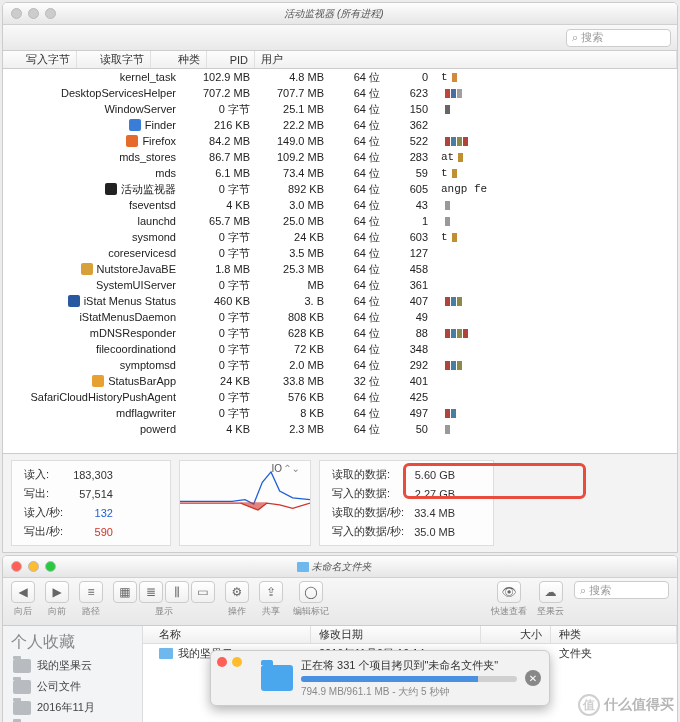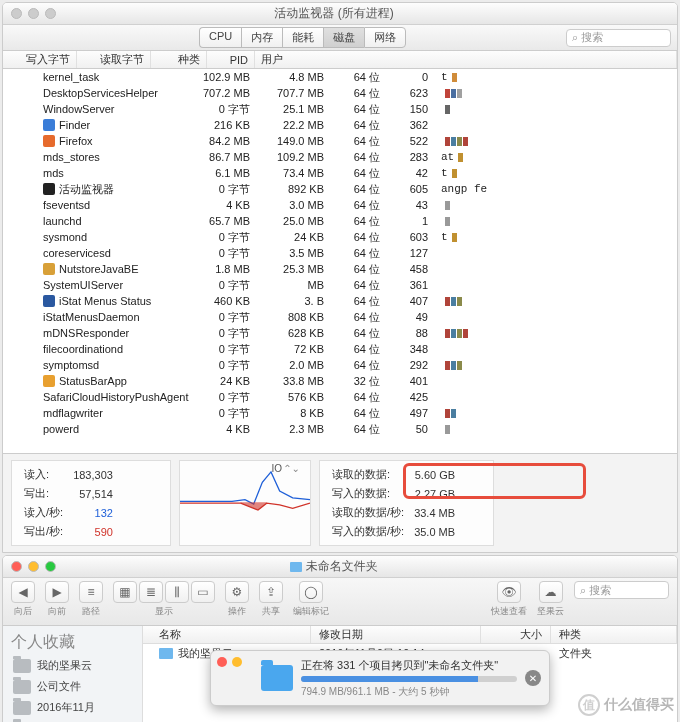--- a/index.html
+++ b/index.html
@@ -1,40 +1,40 @@
 <!DOCTYPE html>
 <html><head>
 <meta charset="utf-8">
 <style>
 * { margin: 0; padding: 0; box-sizing: border-box; font-family: -apple-system, "Helvetica Neue", Arial, sans-serif; }
 body { width: 680px; height: 722px; background: #ececec; font-size: 11px; color: #333; overflow: hidden; position: relative; }
 .window { background: #f6f6f6; border: 1px solid #ccc; border-radius: 5px 5px 0 0; overflow: hidden; }
 .titlebar { height: 22px; background: linear-gradient(#fdfdfd,#e6e6e6); border-bottom: 1px solid #d0d0d0; display: flex; align-items: center; position: relative; }
 .traffic { display: flex; gap: 6px; padding-left: 8px; }
 .dot { width: 11px; height: 11px; border-radius: 50%; background: #ccc; border: 0.5px solid #bbb; }
-.wtitle { position: absolute; left: 0; right: 12px; text-align: center; font-size: 12px; color: #555; }
+.wtitle { position: absolute; left: 0; right: 12px; text-align: center; font-size: 10px; color: #555; font-style: italic; }
 .toolbar { height: 26px; background: linear-gradient(#f9f9f9,#e9e9e9); border-bottom: 1px solid #ccc; display: flex; align-items: center; padding: 0 6px; gap: 4px; }
 .segbtns { display: flex; margin-left: 190px; }
 .segbtn { font-size: 11px; padding: 2px 9px; background: linear-gradient(#fff,#f0f0f0); border: 1px solid #bbb; border-right: none; color: #444; cursor: pointer; }
 .segbtn:first-child { border-radius: 4px 0 0 4px; }
 .segbtn:last-child { border-right: 1px solid #bbb; border-radius: 0 4px 4px 0; }
 .segbtn.active { background: linear-gradient(#e0e0e0,#d0d0d0); }
 .searchbox { margin-left: auto; display: flex; align-items: center; background: #fff; border: 1px solid #ccc; border-radius: 4px; padding: 1px 5px; width: 105px; height: 18px; font-size: 11px; color: #999; gap: 3px; }
 .hdrrow { display: flex; background: linear-gradient(#fdfdfd,#f0f0f0); border-bottom: 1px solid #ccc; height: 18px; font-size: 11px; color: #333; }
 .hdrrow > div, .prow > div { border-right: 1px solid #e0e0e0; padding: 1px 6px; display: flex; align-items: center; }
 .c-name { width: 180px; }
 .c-w { width: 74px; justify-content: flex-end; }
 .c-r { width: 74px; justify-content: flex-end; }
 .c-k { width: 56px; justify-content: flex-end; }
 .c-p { width: 48px; justify-content: flex-end; }
 .c-u { flex: 1; font-family: Liberation Mono, monospace; }
 .plist { height: 384px; overflow: hidden; background: #fff; }
 .prow { display: flex; height: 16px; font-size: 11px; color: #222; }
 .prow > div { border-right: 1px solid transparent; }
-.prow .c-name { padding-left: 40px; display: flex; gap: 4px; }
+.prow .c-name { padding-left: 30px; display: flex; gap: 4px; justify-content: flex-end; }
 .picon { width: 12px; height: 12px; background: #888; border-radius: 2px; flex-shrink: 0; }
 .userpix { display: flex; gap: 1px; margin-left: 4px; }
 .up { width: 5px; height: 9px; }
 .footer { background: #f3f3f3; border-top: 1px solid #ccc; padding: 6px 8px; display: flex; gap: 8px; }
 .statbox { border: 0.5px solid #ddd; background: #fdfdfd; padding: 3px 6px; font-size: 11px; }
 .statbox table td { padding: 1px 4px; }
 .statbox table td:nth-child(2) { text-align: right; }
 .graphbox { width: 132px; border: 0.5px solid #ddd; background: #fdfdfd; position: relative; }
 .redbox { border: 3px solid #e74c3c; border-radius: 6px; position: absolute; }
 .blue { color: #1e5fd8; }
@@ -75,27 +75,20 @@
 <div class="window" style="margin:2px;">
   <div class="titlebar">
     <div class="traffic">
       <div class="dot"></div>
       <div class="dot"></div>
       <div class="dot"></div>
     </div>
     <div class="wtitle">活动监视器 (所有进程)</div>
   </div>
   <div class="toolbar">
-    <div class="segbtns" id="segtabs">
-        <div class="segbtn">CPU</div>
-        <div class="segbtn">内存</div>
-        <div class="segbtn">能耗</div>
-        <div class="segbtn active">磁盘</div>
-        <div class="segbtn">网络</div>
-      </div>
     <div class="searchbox">
       <span>⌕</span>
       <span>搜索</span>
     </div>
   </div>
   <div class="hdrrow">
     <div class="c-w">写入字节</div>
     <div class="c-r">读取字节</div>
     <div class="c-k">种类</div>
     <div class="c-p">PID</div>
@@ -187,21 +180,21 @@
             <span class="up" style="background:#c09030"></span>
           </span></div>
       </div>
       <div class="prow">
         <div class="c-name">
           <span>mds</span>
         </div>
         <div class="c-w">6.1 MB</div>
         <div class="c-r">73.4 MB</div>
         <div class="c-k">64 位</div>
-        <div class="c-p">42</div>
+        <div class="c-p">59</div>
         <div class="c-u">t<span class="userpix">
             <span class="up" style="background:#c09030"></span>
           </span></div>
       </div>
       <div class="prow">
         <div class="c-name">
           <span class="picon" style="background:#222"></span>
           <span>活动监视器</span>
         </div>
         <div class="c-w">0 字节</div>

